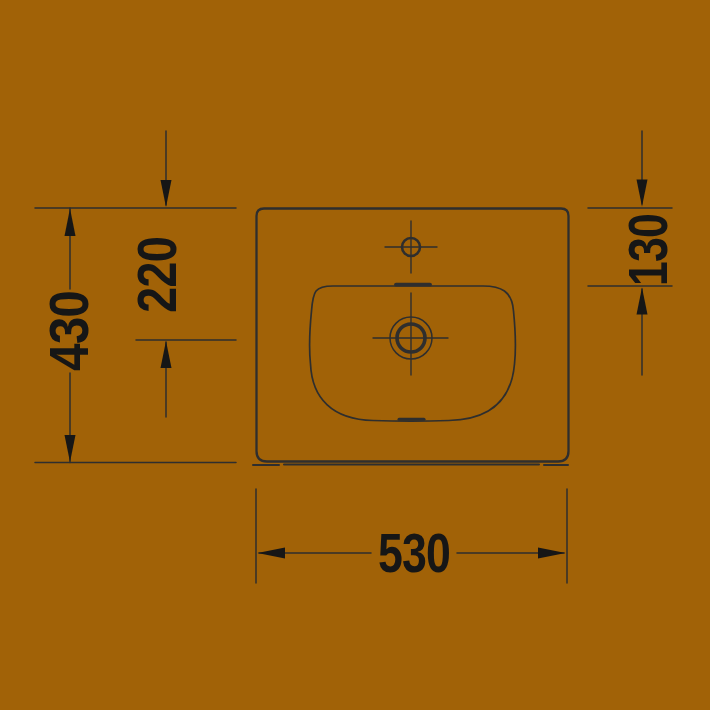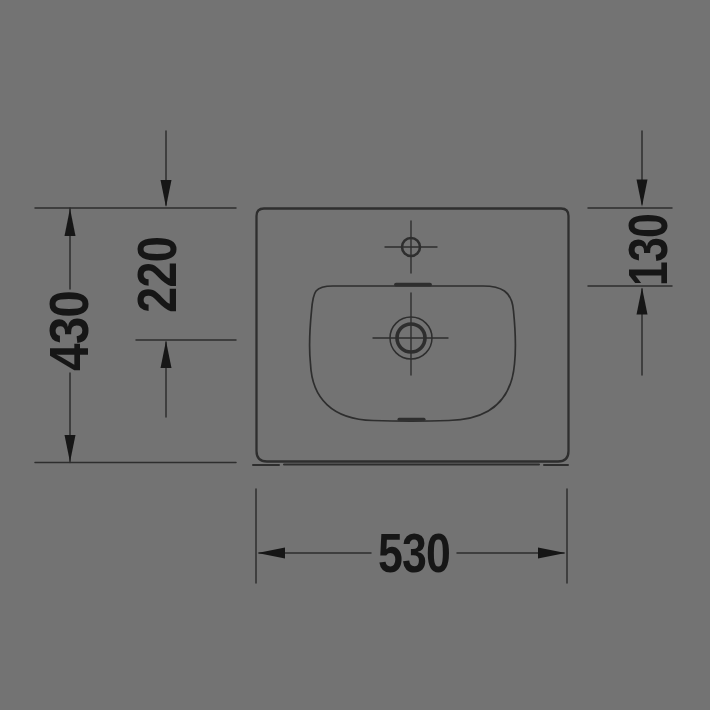--- a/index.html
+++ b/index.html
@@ -1,19 +1,19 @@
 <!DOCTYPE html>
 <html><head>
 <meta charset="utf-8">
 <style>
   html,body{margin:0;padding:0;background:#ffffff;}
   .stage{
     position:relative;
     width:710px;height:710px;
-    background:#737373;
+    background:#a16207;
     overflow:hidden;
   }
   svg{display:block;}
   .dim-text text{
     font-family:"Liberation Sans","DejaVu Sans",sans-serif;
     font-weight:700;
     font-size:55px;
     letter-spacing:-1px;
   }
 </style>

